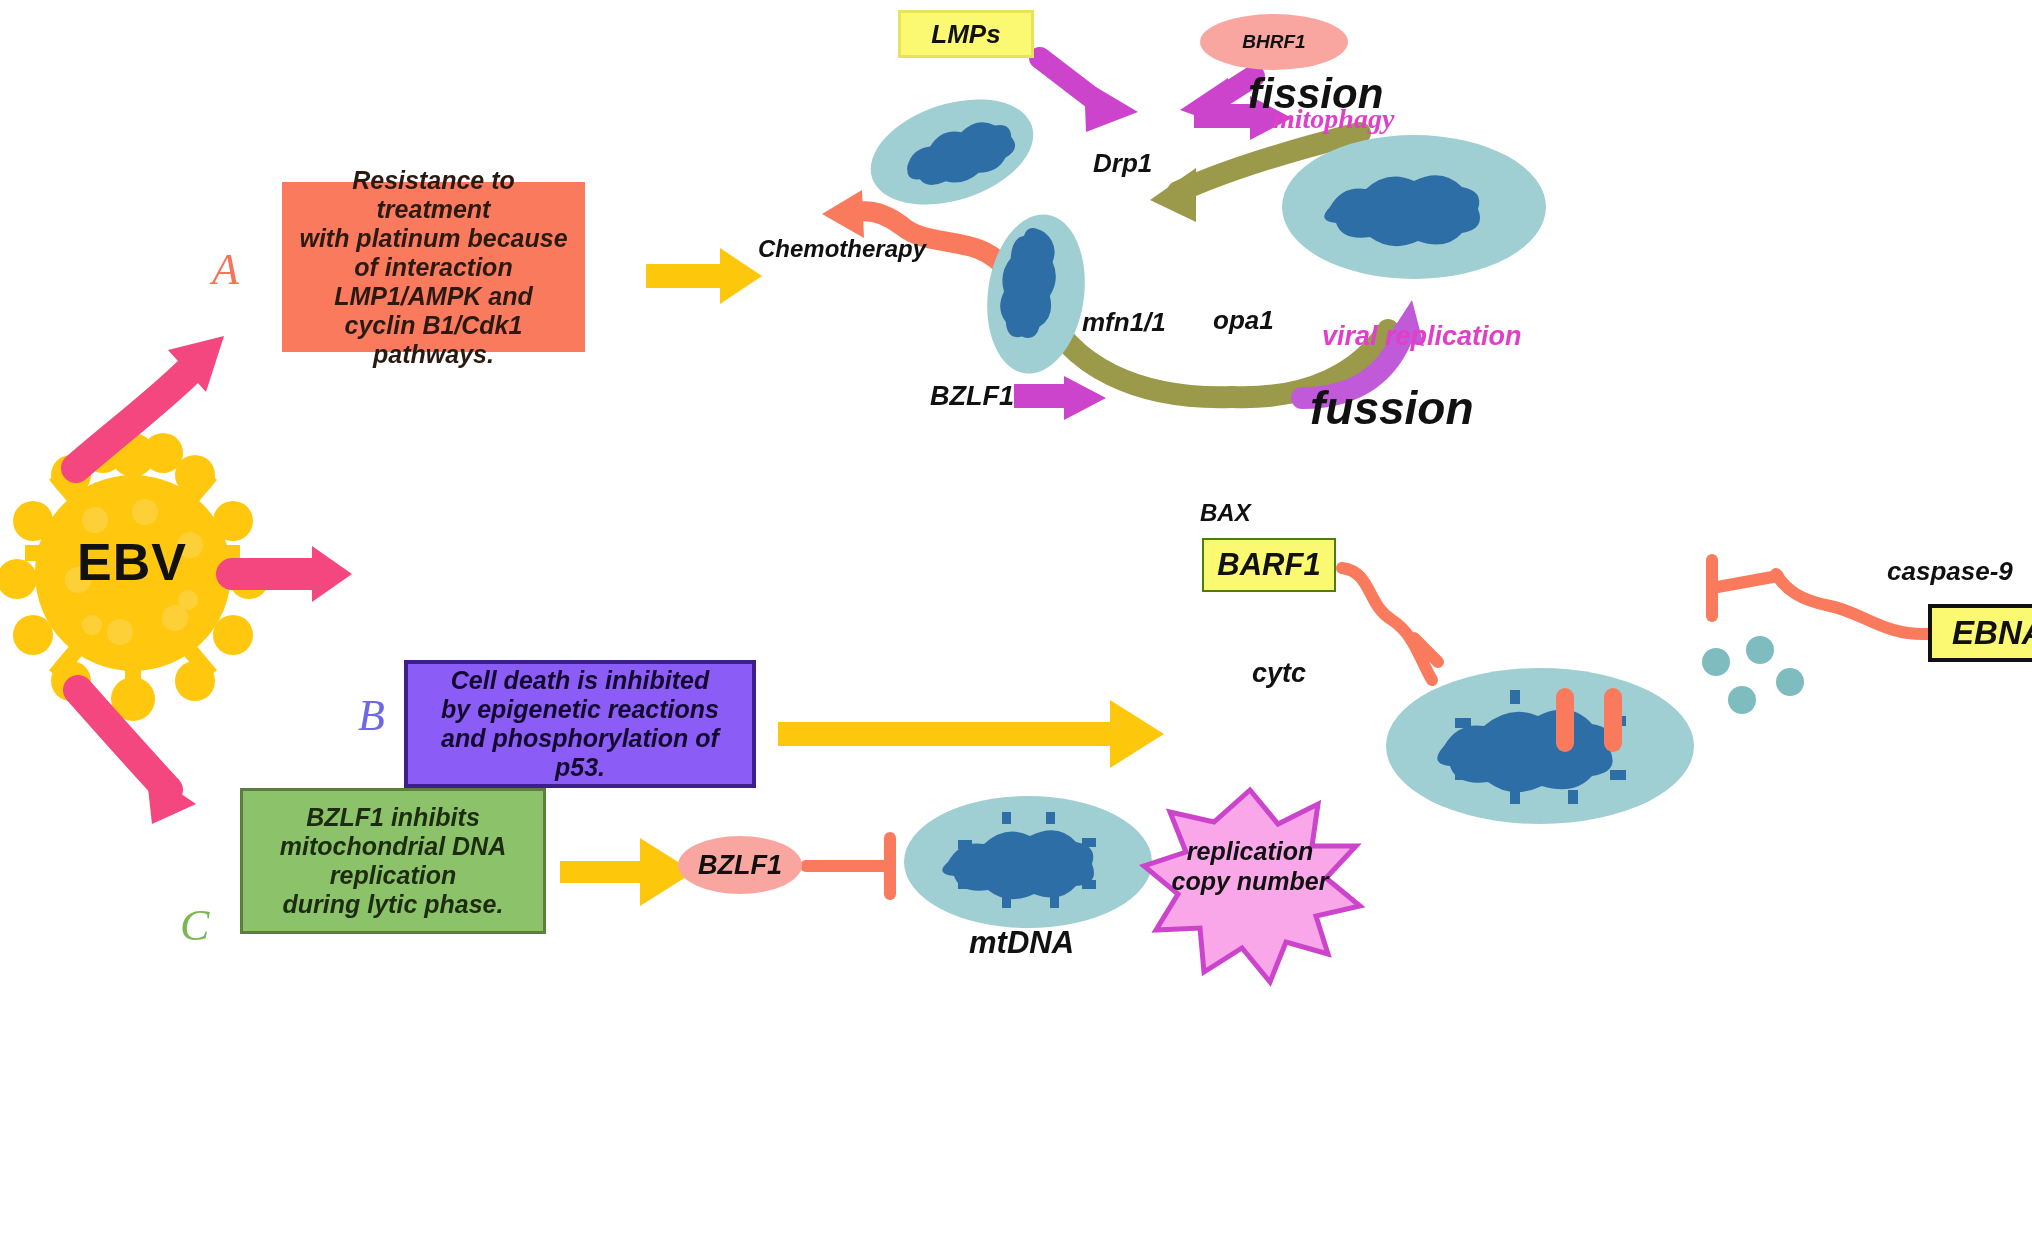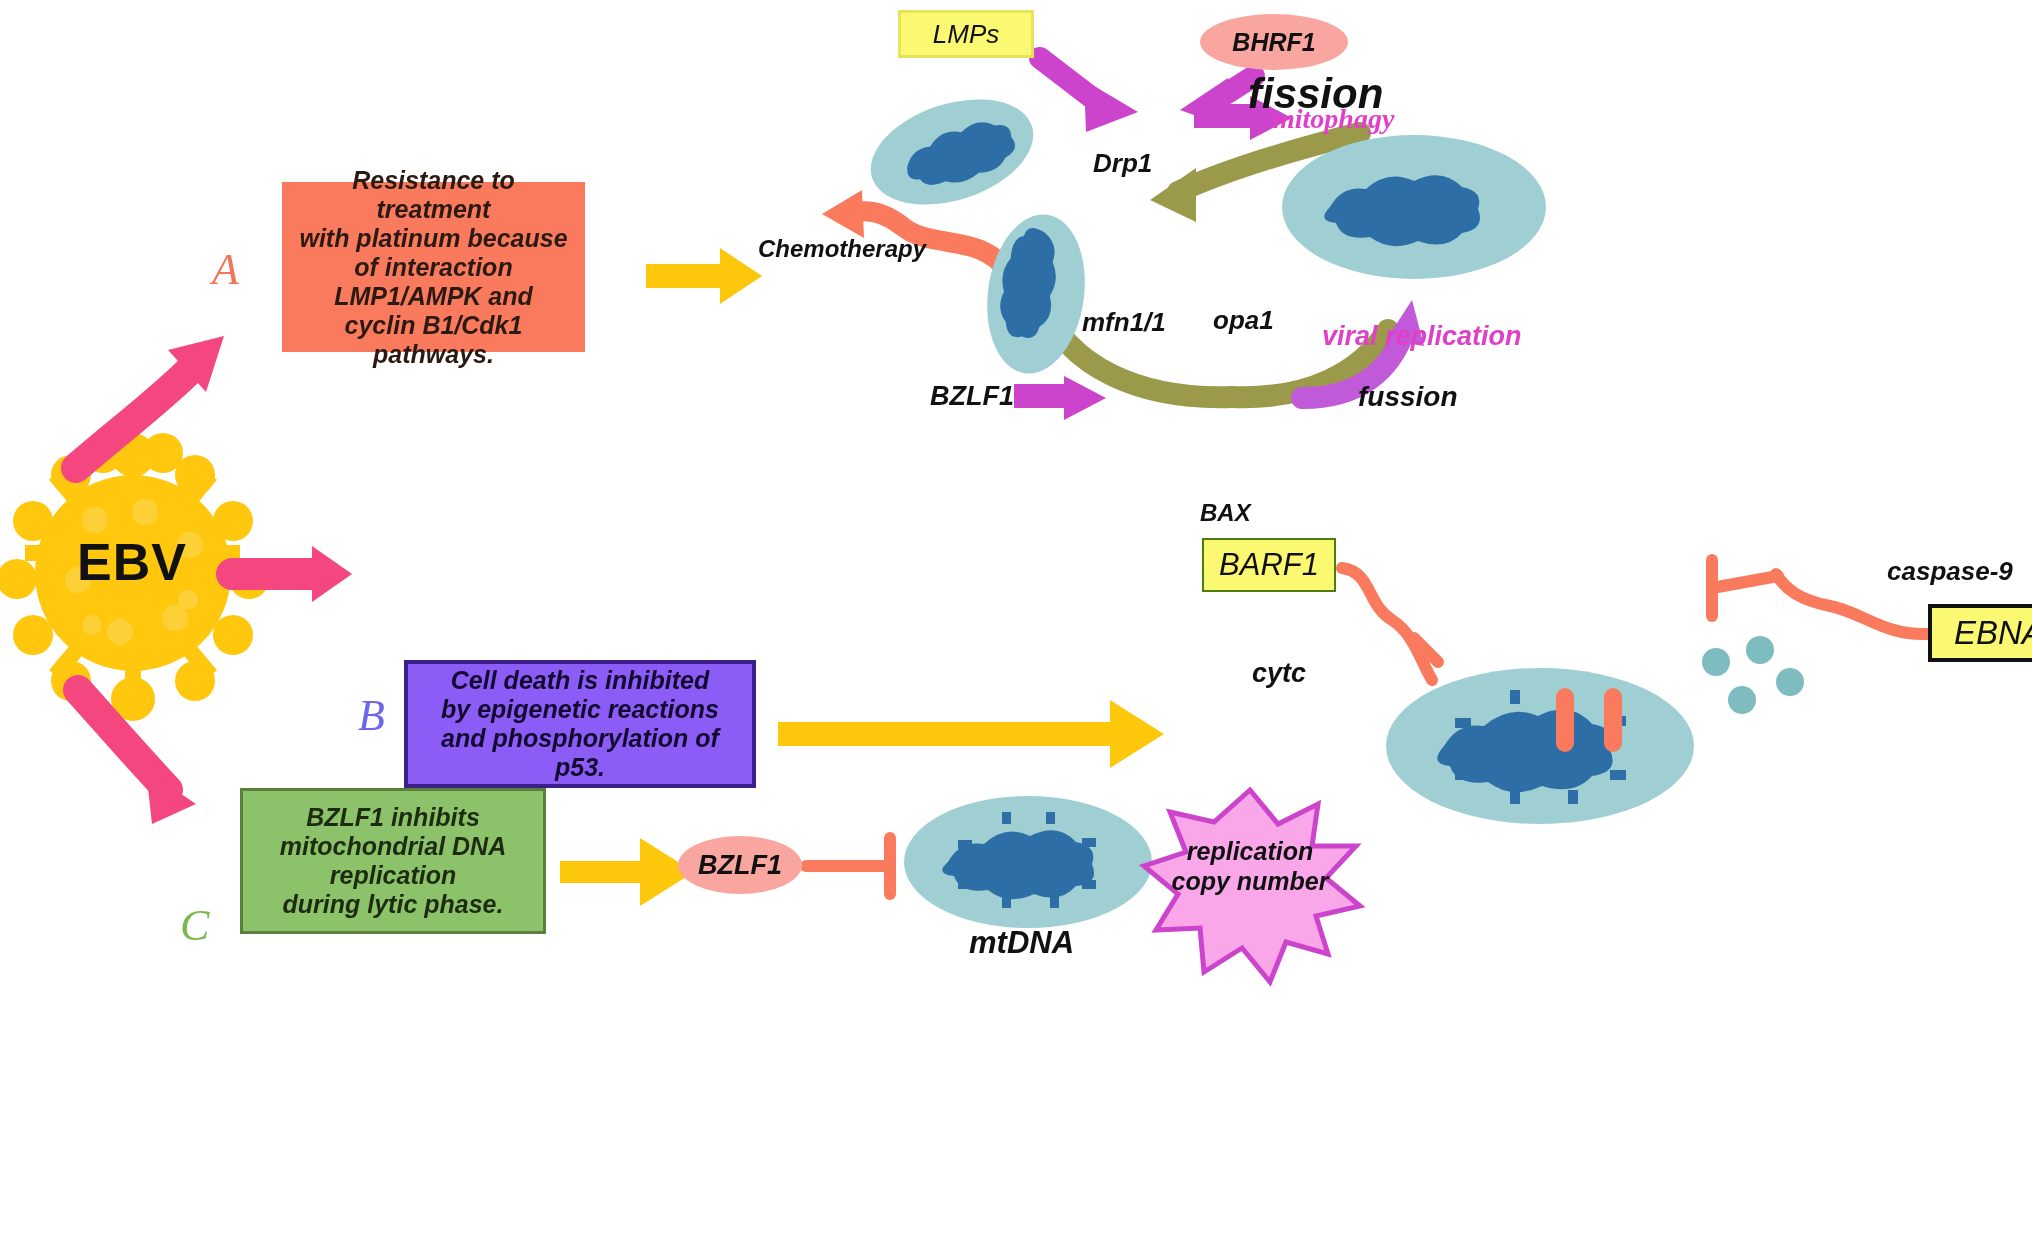--- a/index.html
+++ b/index.html
@@ -25,43 +25,43 @@
   .panel-letter{position:absolute;font-style:italic;font-weight:normal;
                 font-size:44px;font-family:"Liberation Serif",serif;}
   #letterA{left:212px;top:244px;color:#f2765a;}
   #letterB{left:358px;top:690px;color:#6d68e8;}
   #letterC{left:180px;top:900px;color:#7ab84f;}
 
   .lbl{position:absolute;font-style:italic;font-weight:bold;color:#111;}
 
   #lab-chemo{left:758px;top:235px;font-size:24px;}
   #lab-fission{left:1248px;top:70px;font-size:42px;}
-  #lab-fussion{left:1310px;top:381px;font-size:28px;margin-left:48px;}
+  #lab-fussion{left:1310px;top:381px;font-size:46px;}
   #lab-drp1{left:1093px;top:148px;font-size:26px;}
   #lab-mfn{left:1082px;top:307px;font-size:26px;}
   #lab-opa1{left:1213px;top:305px;font-size:26px;}
   #lab-mitophagy{left:1273px;top:103px;font-size:28px;color:#e040c8;font-family:Liberation Serif, serif;}
   #lab-viralrep{left:1322px;top:277px;font-size:27px;color:#e040c8;margin-top:44px;}
   #lab-bax{left:1200px;top:499px;font-size:24px;}
   #lab-cytc{left:1252px;top:658px;font-size:27px;}
   #lab-casp9{left:1887px;top:556px;font-size:26px;}
   #lab-mtdna{left:969px;top:925px;font-size:31px;}
 
   .tagbox{position:absolute;box-sizing:border-box;display:flex;align-items:center;
-          justify-content:center;font-style:italic;font-weight:normal;color:#111;}
+          justify-content:center;font-style:italic;font-weight:bold;color:#111;}
   #tag-lmps{left:898px;top:10px;width:136px;height:48px;background:#fbf871;
             border:3px solid #e8e35a;font-size:26px;}
   #tag-barf1{left:1202px;top:538px;width:134px;height:54px;background:#fbf871;
              border:2px solid #4d7c0f;font-size:31px;}
   #tag-ebna1{left:1928px;top:604px;width:160px;height:58px;background:#fbf871;
              border:4px solid #111;font-size:33px;}
 
   .ell-tag{position:absolute;display:flex;align-items:center;justify-content:center;
            font-style:italic;font-weight:bold;color:#111;border-radius:50%;}
-  #tag-bhrf1{left:1200px;top:14px;width:148px;height:56px;background:#f9a6a0;font-size:25px;}
+  #tag-bhrf1{left:1200px;top:14px;width:148px;height:56px;background:#f9a6a0;font-size:19px;}
   #tag-bzlf1{left:678px;top:836px;width:124px;height:58px;background:#f9a6a0;font-size:27px;}
 
   #lab-bzlf1-fus{position:absolute;left:930px;top:381px;font-size:27px;
                  font-style:italic;font-weight:bold;color:#111;}
 
   #ebv-label{position:absolute;left:58px;top:532px;width:148px;text-align:center;
              font-size:52px;font-weight:bold;color:#111;letter-spacing:1px;}
 
   #starburst-text{position:absolute;left:1155px;top:836px;width:190px;text-align:center;
                   font-size:25px;font-style:italic;font-weight:bold;color:#111;

